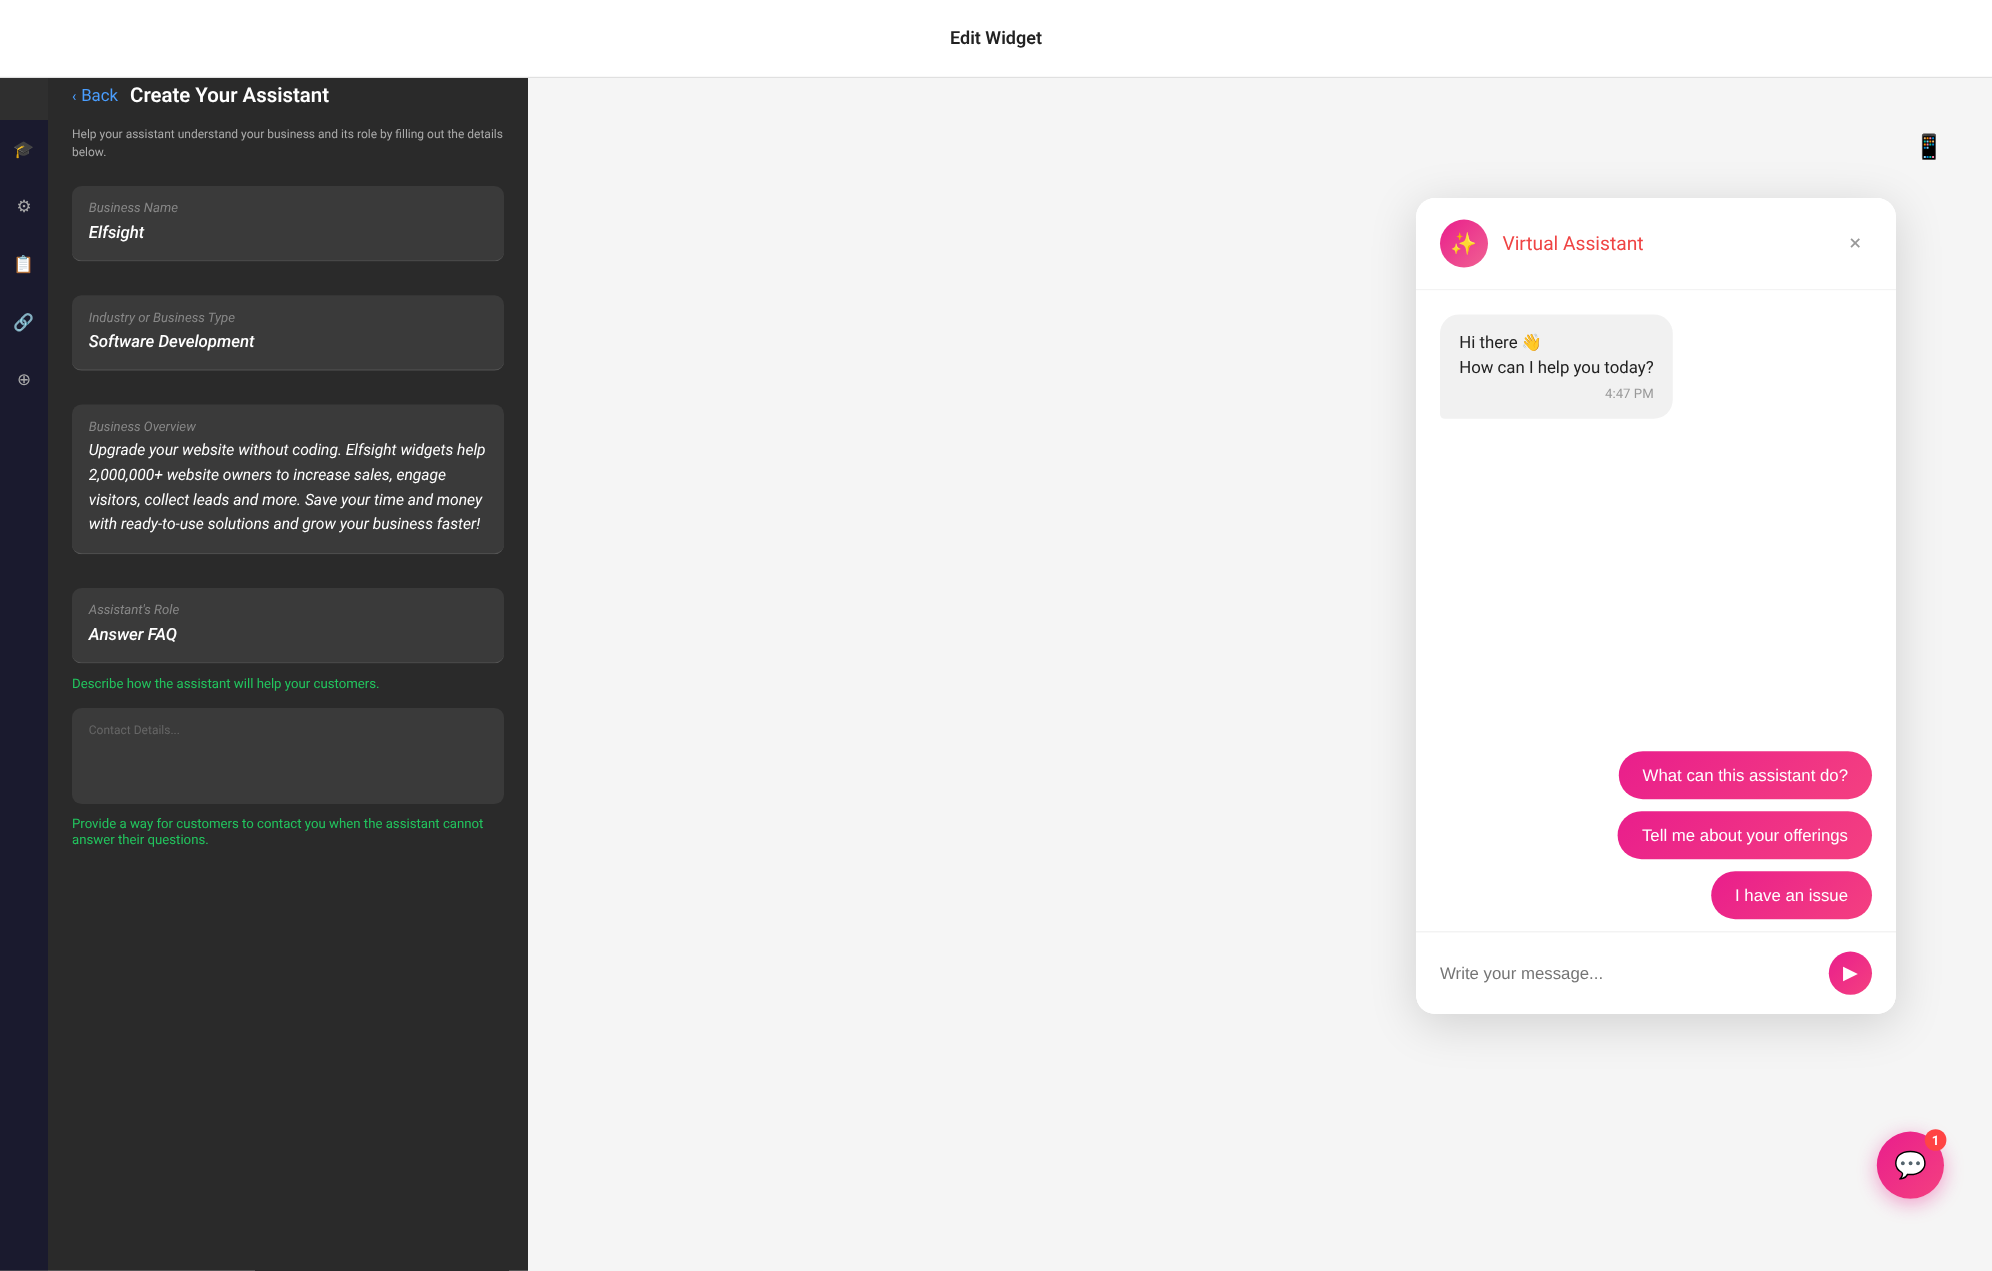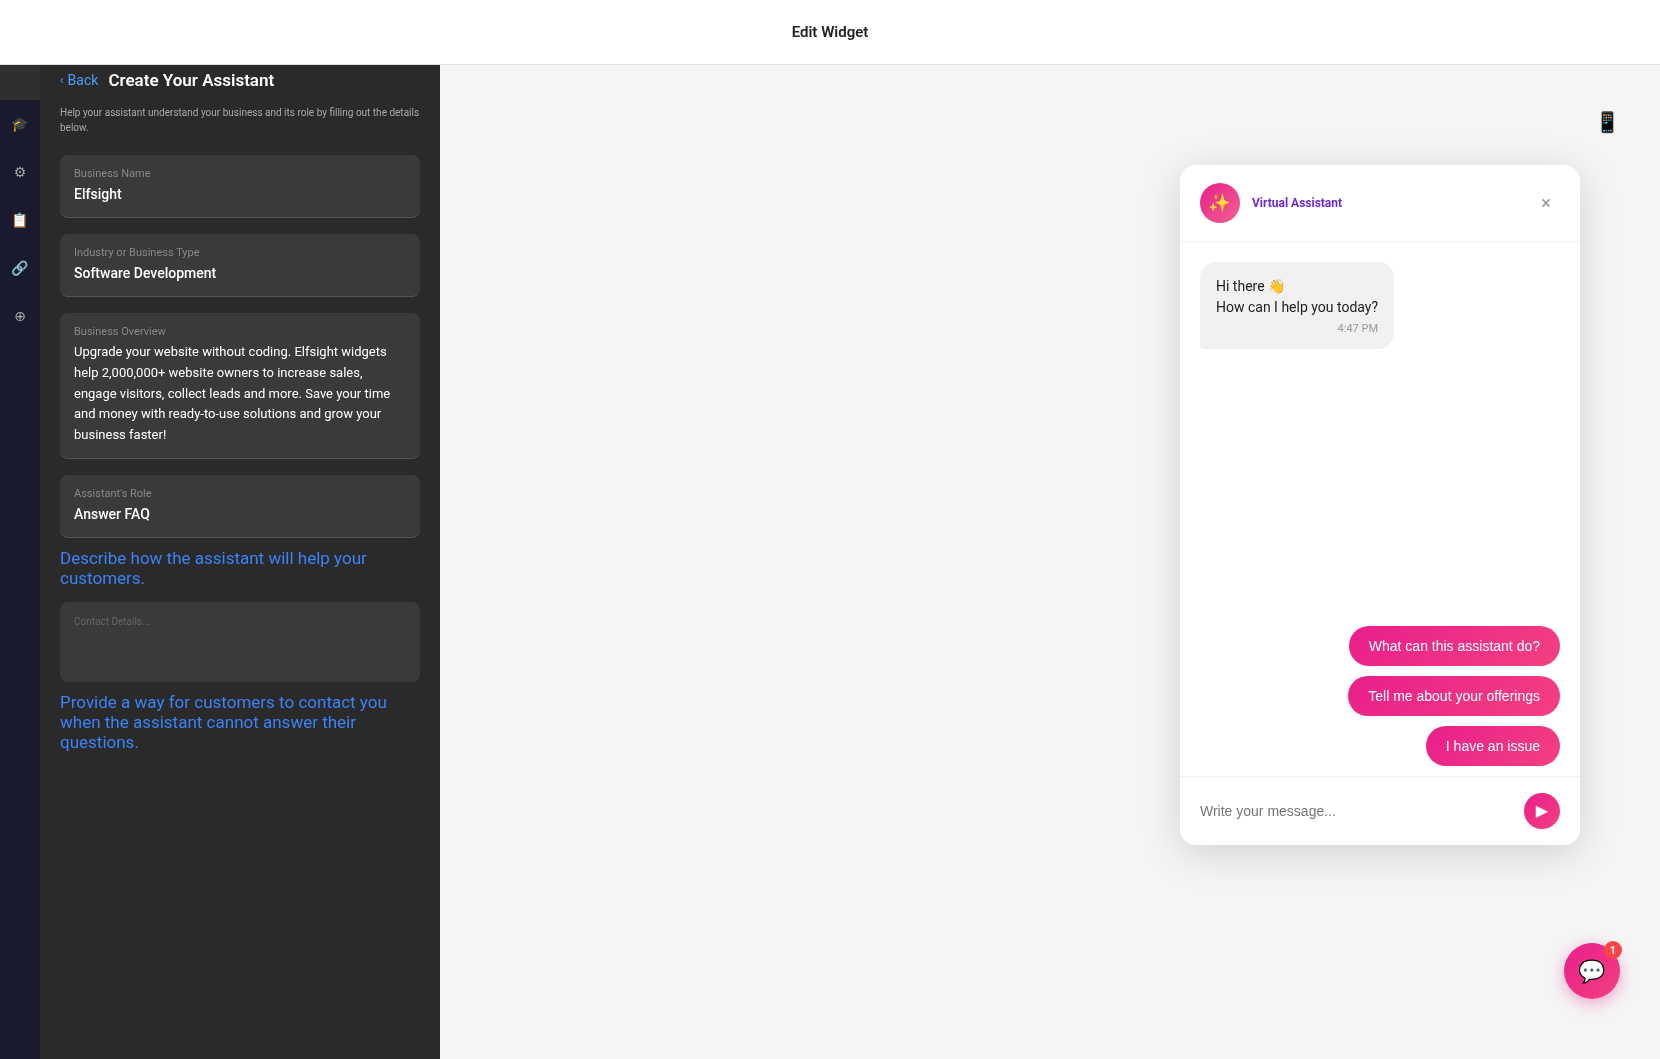--- a/index.html
+++ b/index.html
@@ -112,21 +112,22 @@
       padding: 0 20px 20px 20px;
       font-size: 10px;
       color: #aaaaaa;
       line-height: 1.5;
     }
 
     .form-content {
       padding: 0 20px;
       display: flex;
       flex-direction: column;
-      gap: 16px;
+      gap: 28px;
+      font-style: italic;
     }
 
     .form-field {
       background: #3a3a3a;
       border-radius: 8px;
       padding: 12px 14px;
       border-bottom: 1px solid #555;
     }
     .form-field-label {
       font-size: 11px;
@@ -139,22 +140,22 @@
       color: #ffffff;
       line-height: 1.5;
     }
     .form-field-value.multiline {
       font-weight: 400;
       font-size: 13px;
       line-height: 1.6;
     }
 
     .form-helper {
-      font-size: 17px;
-      color: #3b82f6;
+      font-size: 11px;
+      color: #22c55e;
       padding: 0 20px;
     }
 
     .form-field-contact {
       background: #3a3a3a;
       border-radius: 8px;
       padding: 14px;
       min-height: 80px;
       margin: 0 20px;
     }
@@ -208,23 +209,23 @@
       width: 40px;
       height: 40px;
       border-radius: 50%;
       background: linear-gradient(135deg, #e91e8c, #f06292);
       display: flex;
       align-items: center;
       justify-content: center;
       font-size: 18px;
     }
     .chat-header-title {
-      font-size: 12px;
-      font-weight: 700;
-      color: #6d28d9;
+      font-size: 16px;
+      font-weight: 400;
+      color: #ef4444;
     }
     .chat-close-btn {
       width: 28px;
       height: 28px;
       display: flex;
       align-items: center;
       justify-content: center;
       color: #999;
       font-size: 18px;
       cursor: pointer;

